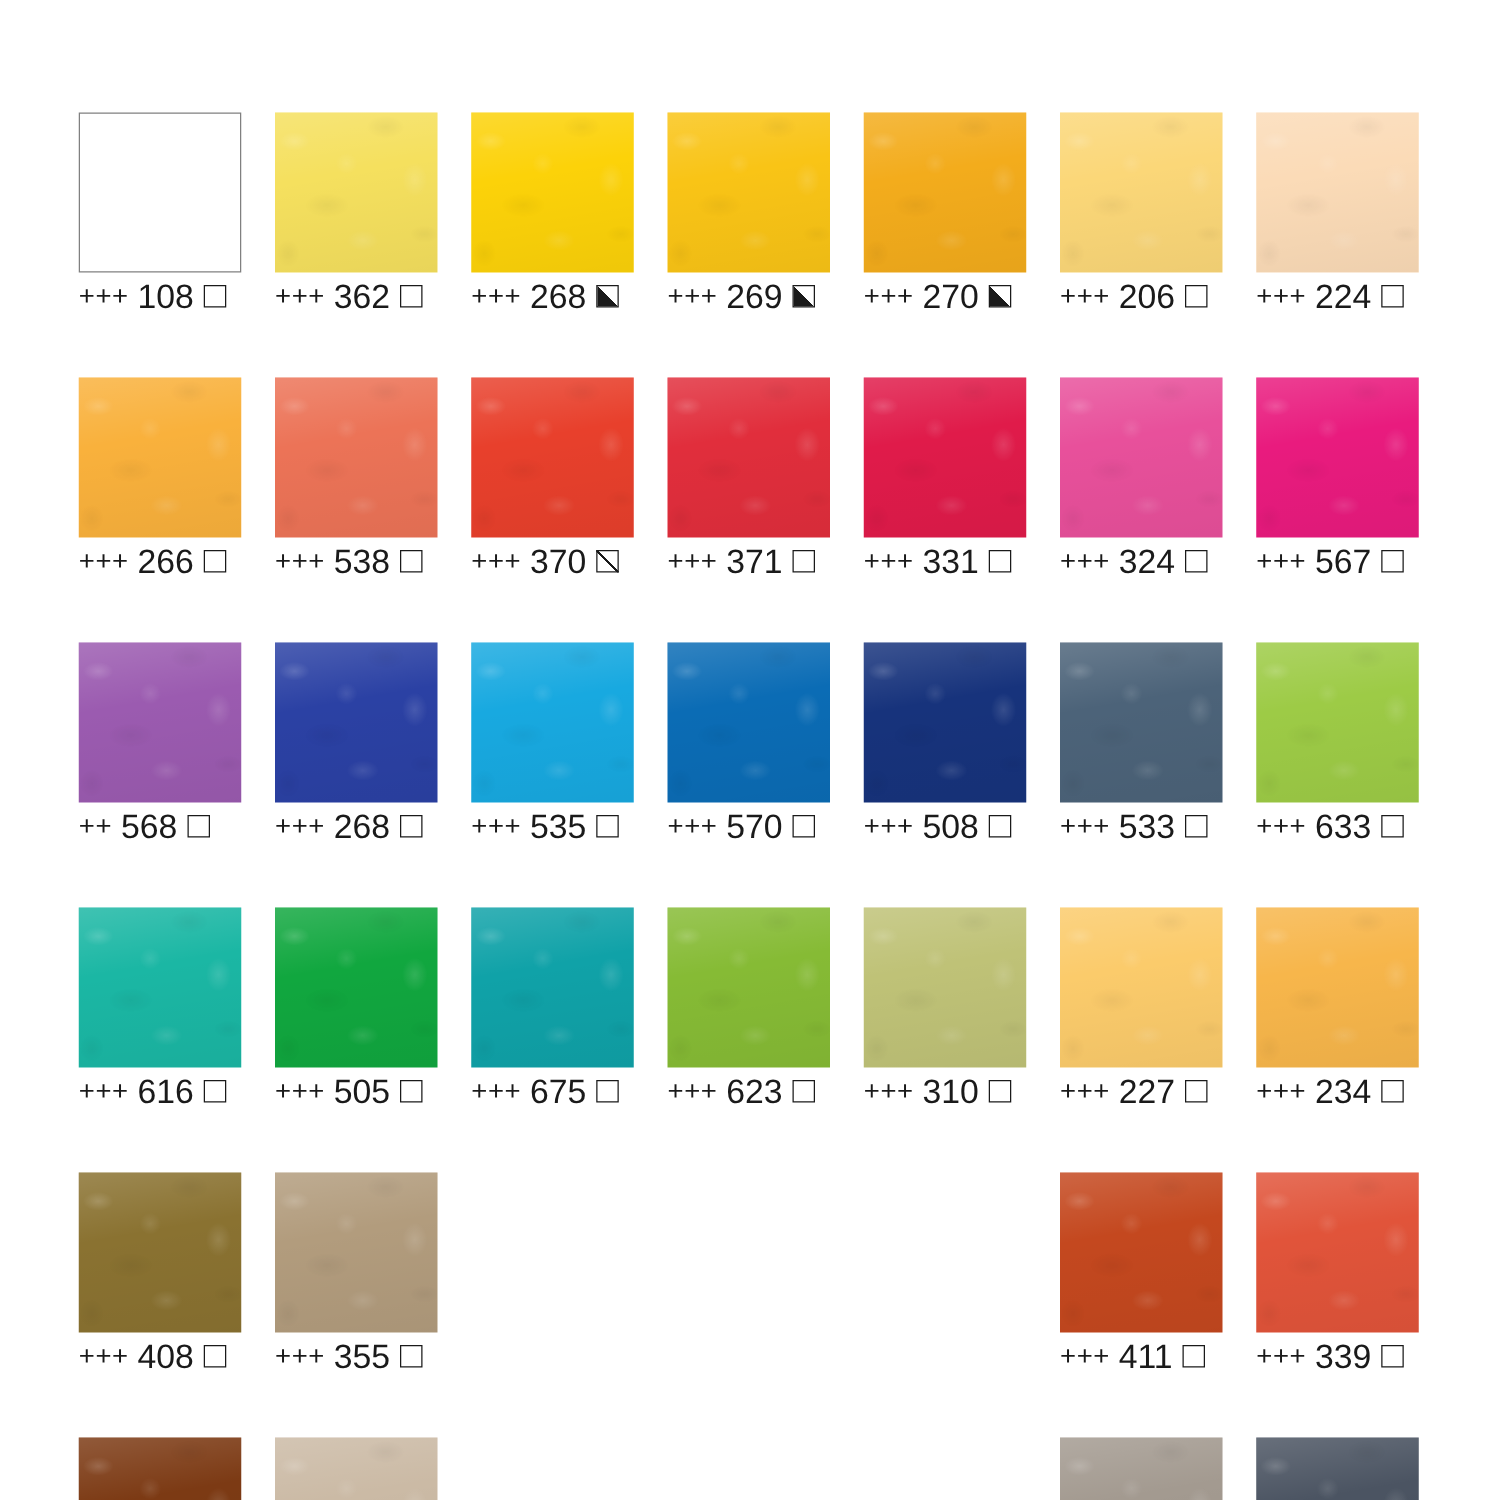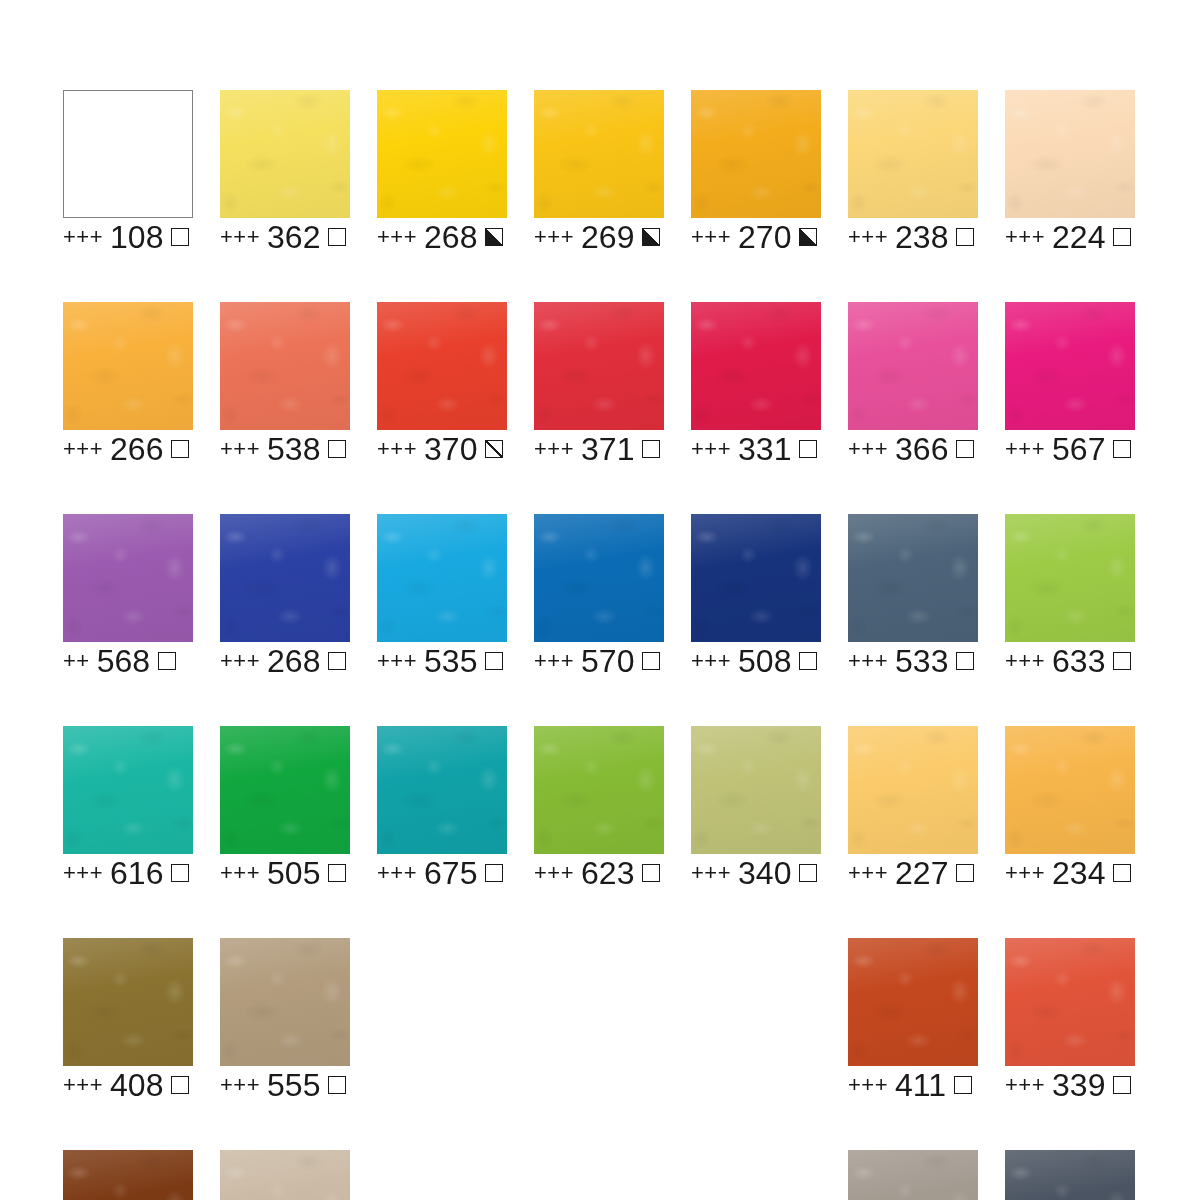--- a/index.html
+++ b/index.html
@@ -86,21 +86,21 @@
     white-space: nowrap;
     color: #1a1a1a;
   }
   .lf {
     font-size: 22px;
     letter-spacing: .5px;
     line-height: 1;
     font-weight: 400;
   }
   .code {
-    font-size: 32px;
+    font-size: 27px;
     line-height: 1;
     margin-left: 7px;
     font-weight: 400;
   }
   .op {
     display: inline-block;
     width: 18px;
     height: 18px;
     margin-left: 8px;
     box-sizing: border-box;
@@ -188,21 +188,21 @@
           <span class="op semiopaque"></span>
         </div>
       </div>
       <div class="cell">
         <div class="swatch" style="background: rgb(251, 215, 120);">
           <div class="grain"></div>
           <div class="sheen"></div>
         </div>
         <div class="label">
           <span class="lf">+++</span>
-          <span class="code">238</span>
+          <span class="code">206</span>
           <span class="op transparent"></span>
         </div>
       </div>
       <div class="cell">
         <div class="swatch" style="background: rgb(251, 219, 183);">
           <div class="grain"></div>
           <div class="sheen"></div>
         </div>
         <div class="label">
           <span class="lf">+++</span>
@@ -265,21 +265,21 @@
           <span class="op transparent"></span>
         </div>
       </div>
       <div class="cell">
         <div class="swatch" style="background: rgb(232, 80, 155);">
           <div class="grain"></div>
           <div class="sheen"></div>
         </div>
         <div class="label">
           <span class="lf">+++</span>
-          <span class="code">366</span>
+          <span class="code">324</span>
           <span class="op transparent"></span>
         </div>
       </div>
       <div class="cell">
         <div class="swatch" style="background: rgb(233, 27, 126);">
           <div class="grain"></div>
           <div class="sheen"></div>
         </div>
         <div class="label">
           <span class="lf">+++</span>
@@ -408,21 +408,21 @@
           <span class="op transparent"></span>
         </div>
       </div>
       <div class="cell">
         <div class="swatch" style="background: rgb(191, 194, 119);">
           <div class="grain"></div>
           <div class="sheen"></div>
         </div>
         <div class="label">
           <span class="lf">+++</span>
-          <span class="code">340</span>
+          <span class="code">310</span>
           <span class="op transparent"></span>
         </div>
       </div>
       <div class="cell">
         <div class="swatch" style="background: rgb(251, 203, 107);">
           <div class="grain"></div>
           <div class="sheen"></div>
         </div>
         <div class="label">
           <span class="lf">+++</span>
@@ -452,21 +452,21 @@
           <span class="op transparent"></span>
         </div>
       </div>
       <div class="cell">
         <div class="swatch" style="background: rgb(178, 156, 125);">
           <div class="grain"></div>
           <div class="sheen"></div>
         </div>
         <div class="label">
           <span class="lf">+++</span>
-          <span class="code">555</span>
+          <span class="code">355</span>
           <span class="op transparent"></span>
         </div>
       </div>
       <div class="cell empty"></div>
       <div class="cell empty"></div>
       <div class="cell empty"></div>
       <div class="cell">
         <div class="swatch" style="background: rgb(196, 72, 31);">
           <div class="grain"></div>
           <div class="sheen"></div>

